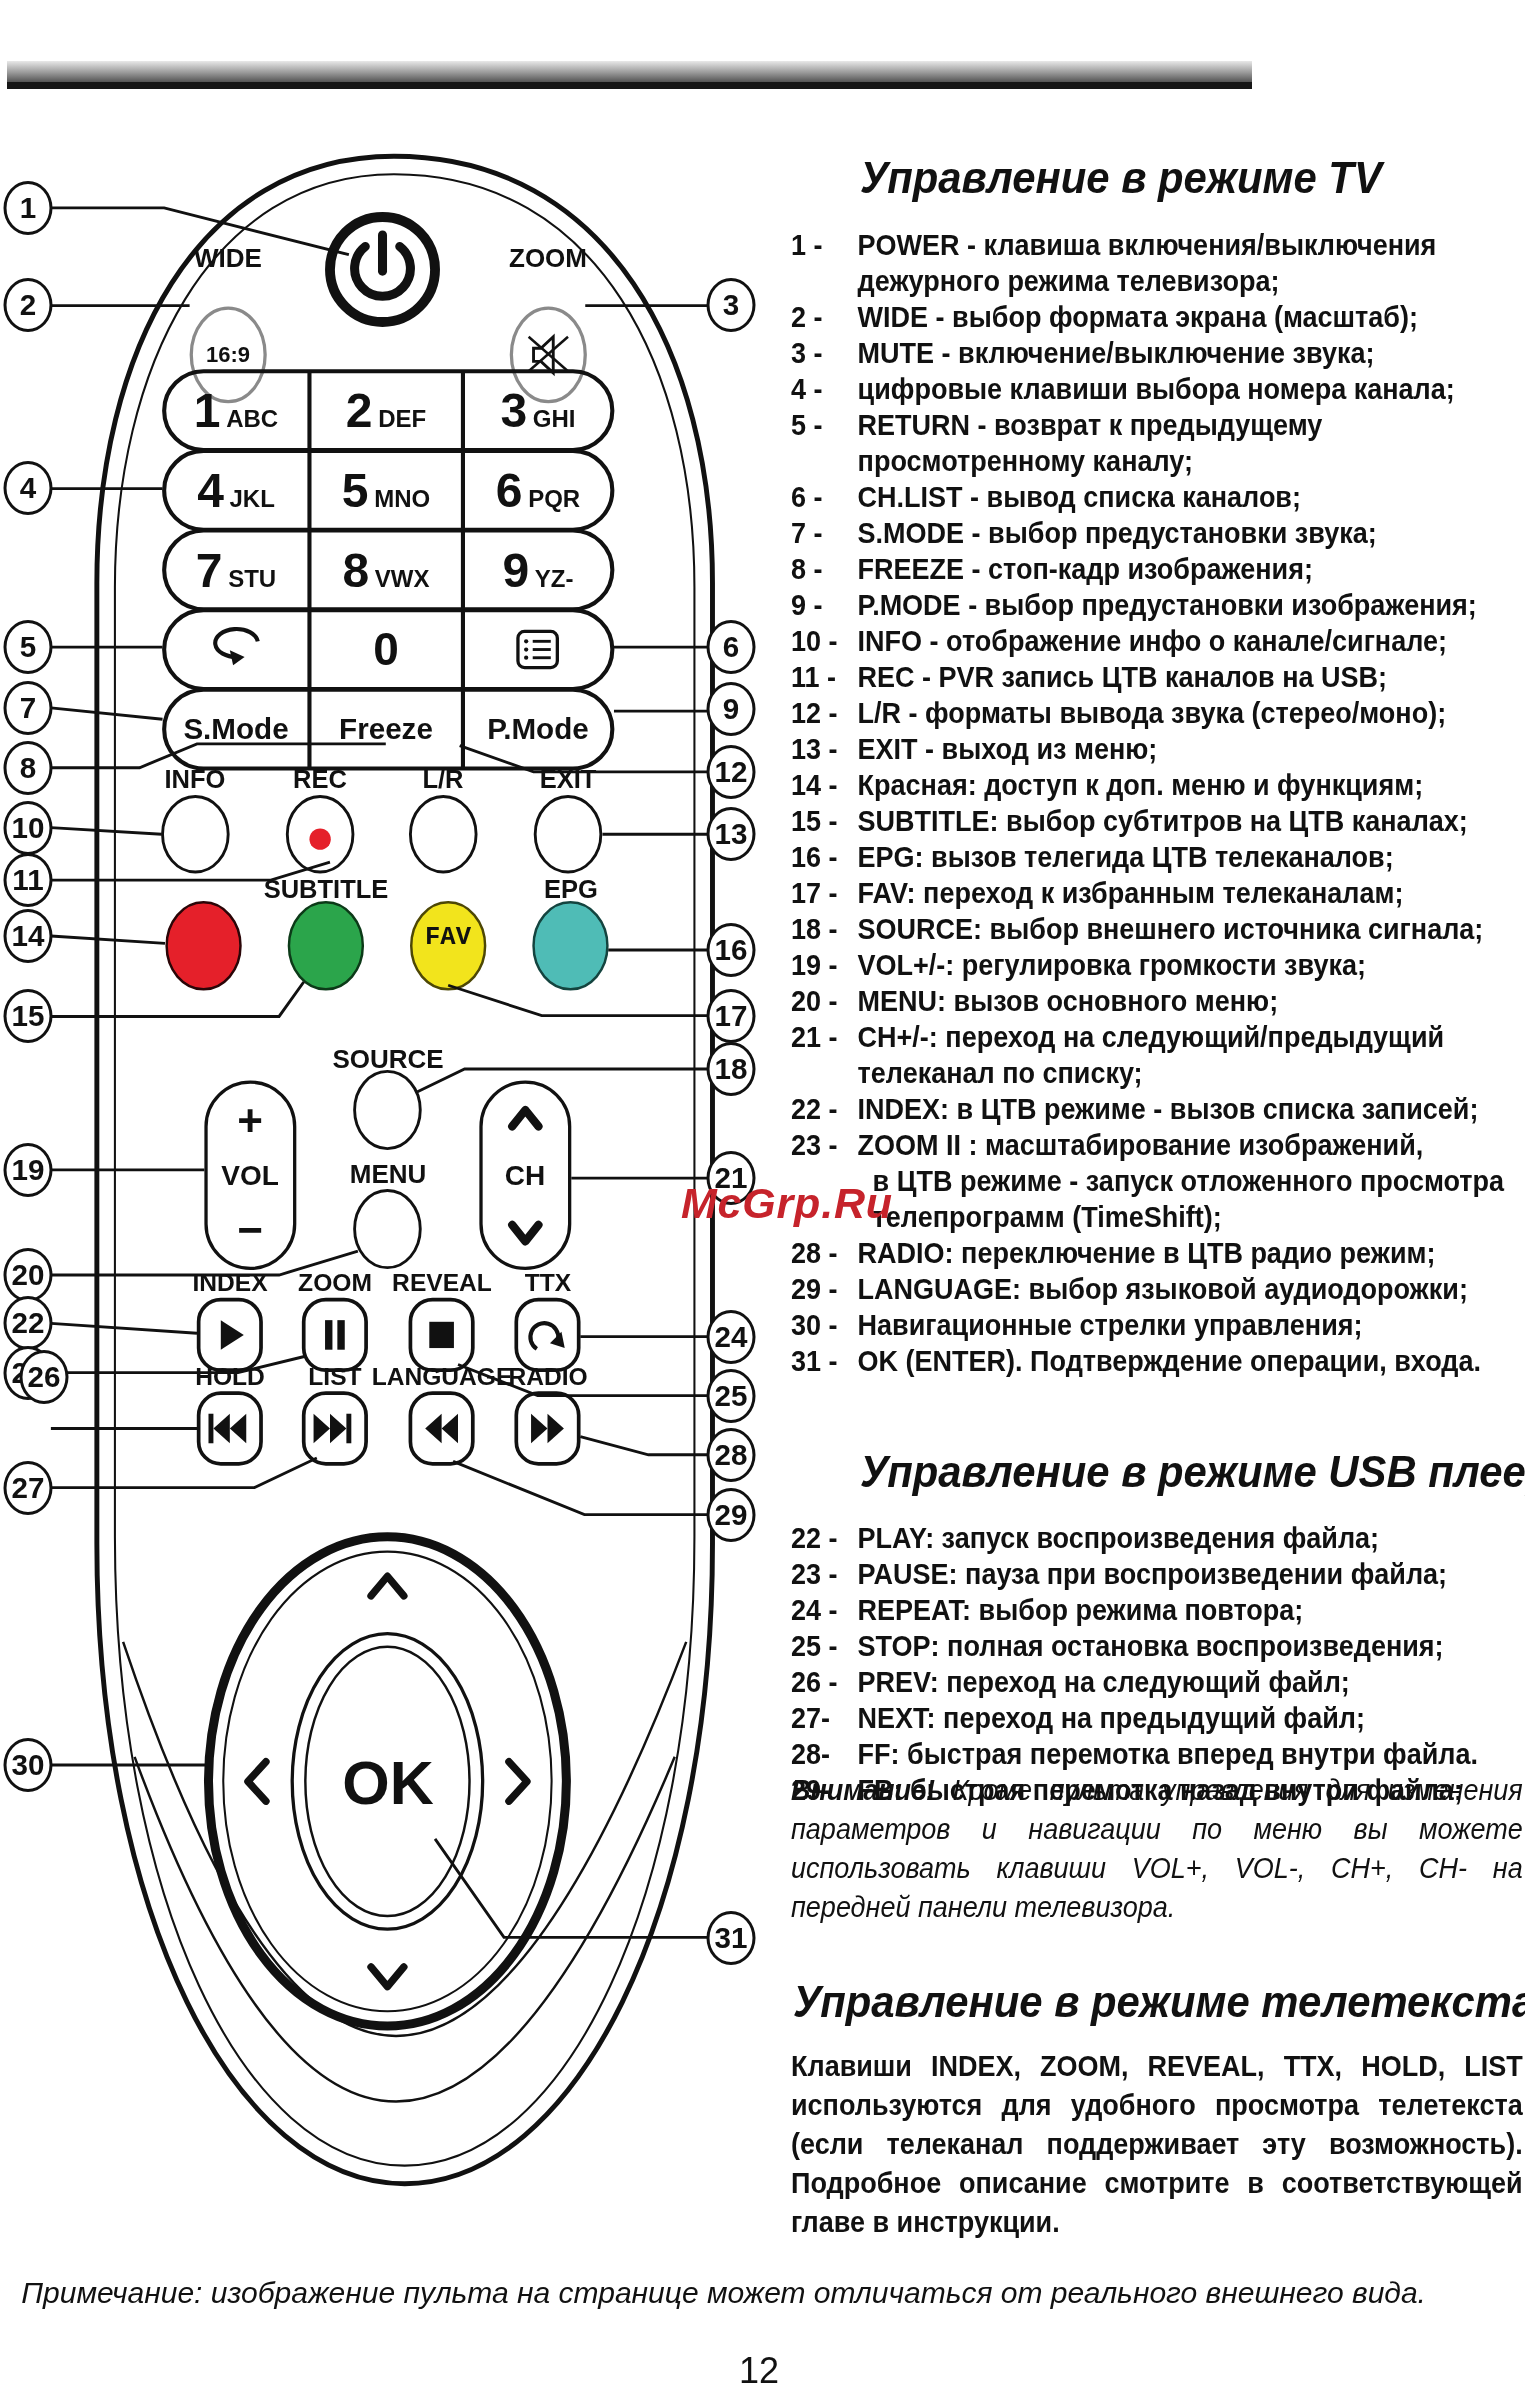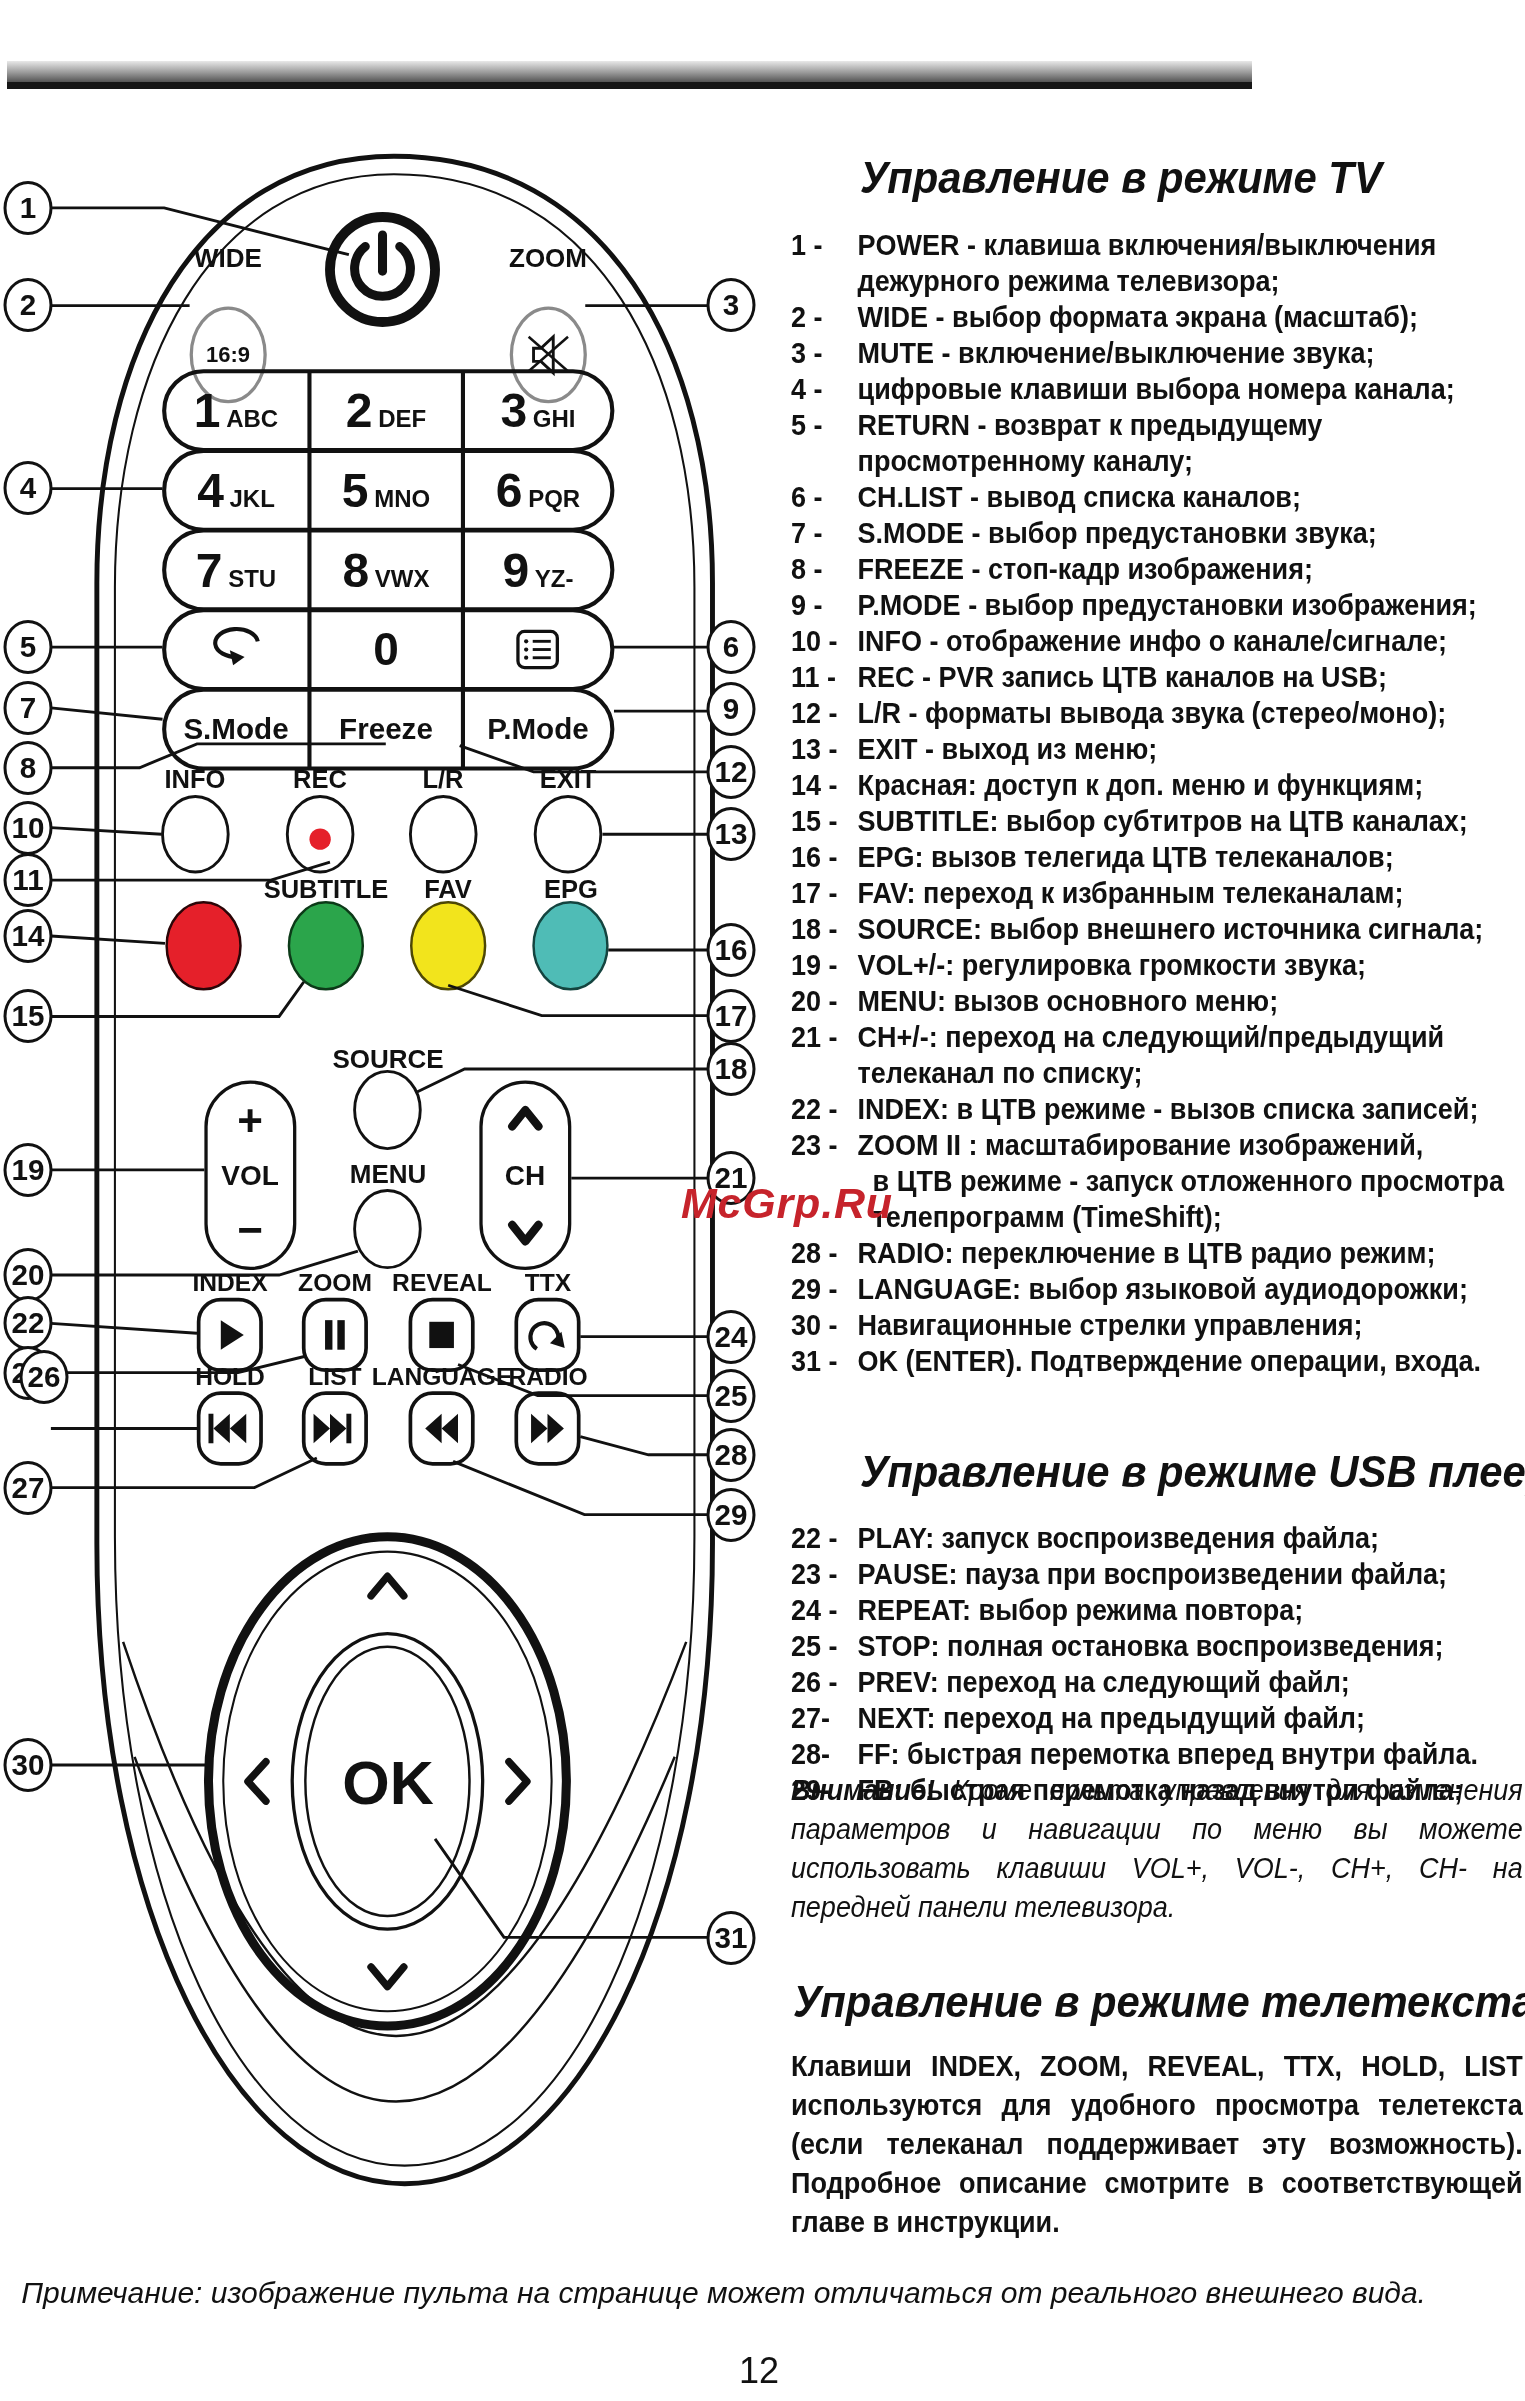--- a/index.html
+++ b/index.html
@@ -242,21 +242,21 @@
   <div class="ctr mode" style="left:236px;top:729px;">S.Mode</div>
   <div class="ctr mode" style="left:386px;top:729px;">Freeze</div>
   <div class="ctr mode" style="left:538px;top:729px;">P.Mode</div>
 
   <div class="lbl" style="left:195px;top:765px;">INFO</div>
   <div class="lbl" style="left:320px;top:765px;">REC</div>
   <div class="lbl" style="left:443px;top:765px;">L/R</div>
   <div class="lbl" style="left:568px;top:765px;">EXIT</div>
 
   <div class="lbl" style="left:326px;top:875px;">SUBTITLE</div>
-  <div class="lbl" style="left:448px;top:875px;">FAV</div>
+  <div class="lbl" style="left:448px;top:923px;font-family:Liberation Mono, monospace;">FAV</div>
   <div class="lbl" style="left:571px;top:875px;">EPG</div>
 
   <div class="lbl" style="left:388px;top:1044px;font-size:26px;">SOURCE</div>
   <div class="lbl" style="left:388px;top:1159px;font-size:26px;">MENU</div>
   <div class="ctr" style="left:250px;top:1121px;font-size:44px;">+</div>
   <div class="ctr" style="left:250px;top:1176px;font-size:28px;">VOL</div>
   <div class="ctr" style="left:250px;top:1230px;font-size:44px;">−</div>
   <div class="ctr" style="left:525px;top:1176px;font-size:28px;">CH</div>
 
   <div class="lbl" style="left:230px;top:1269px;font-size:24.6px;">INDEX</div>

